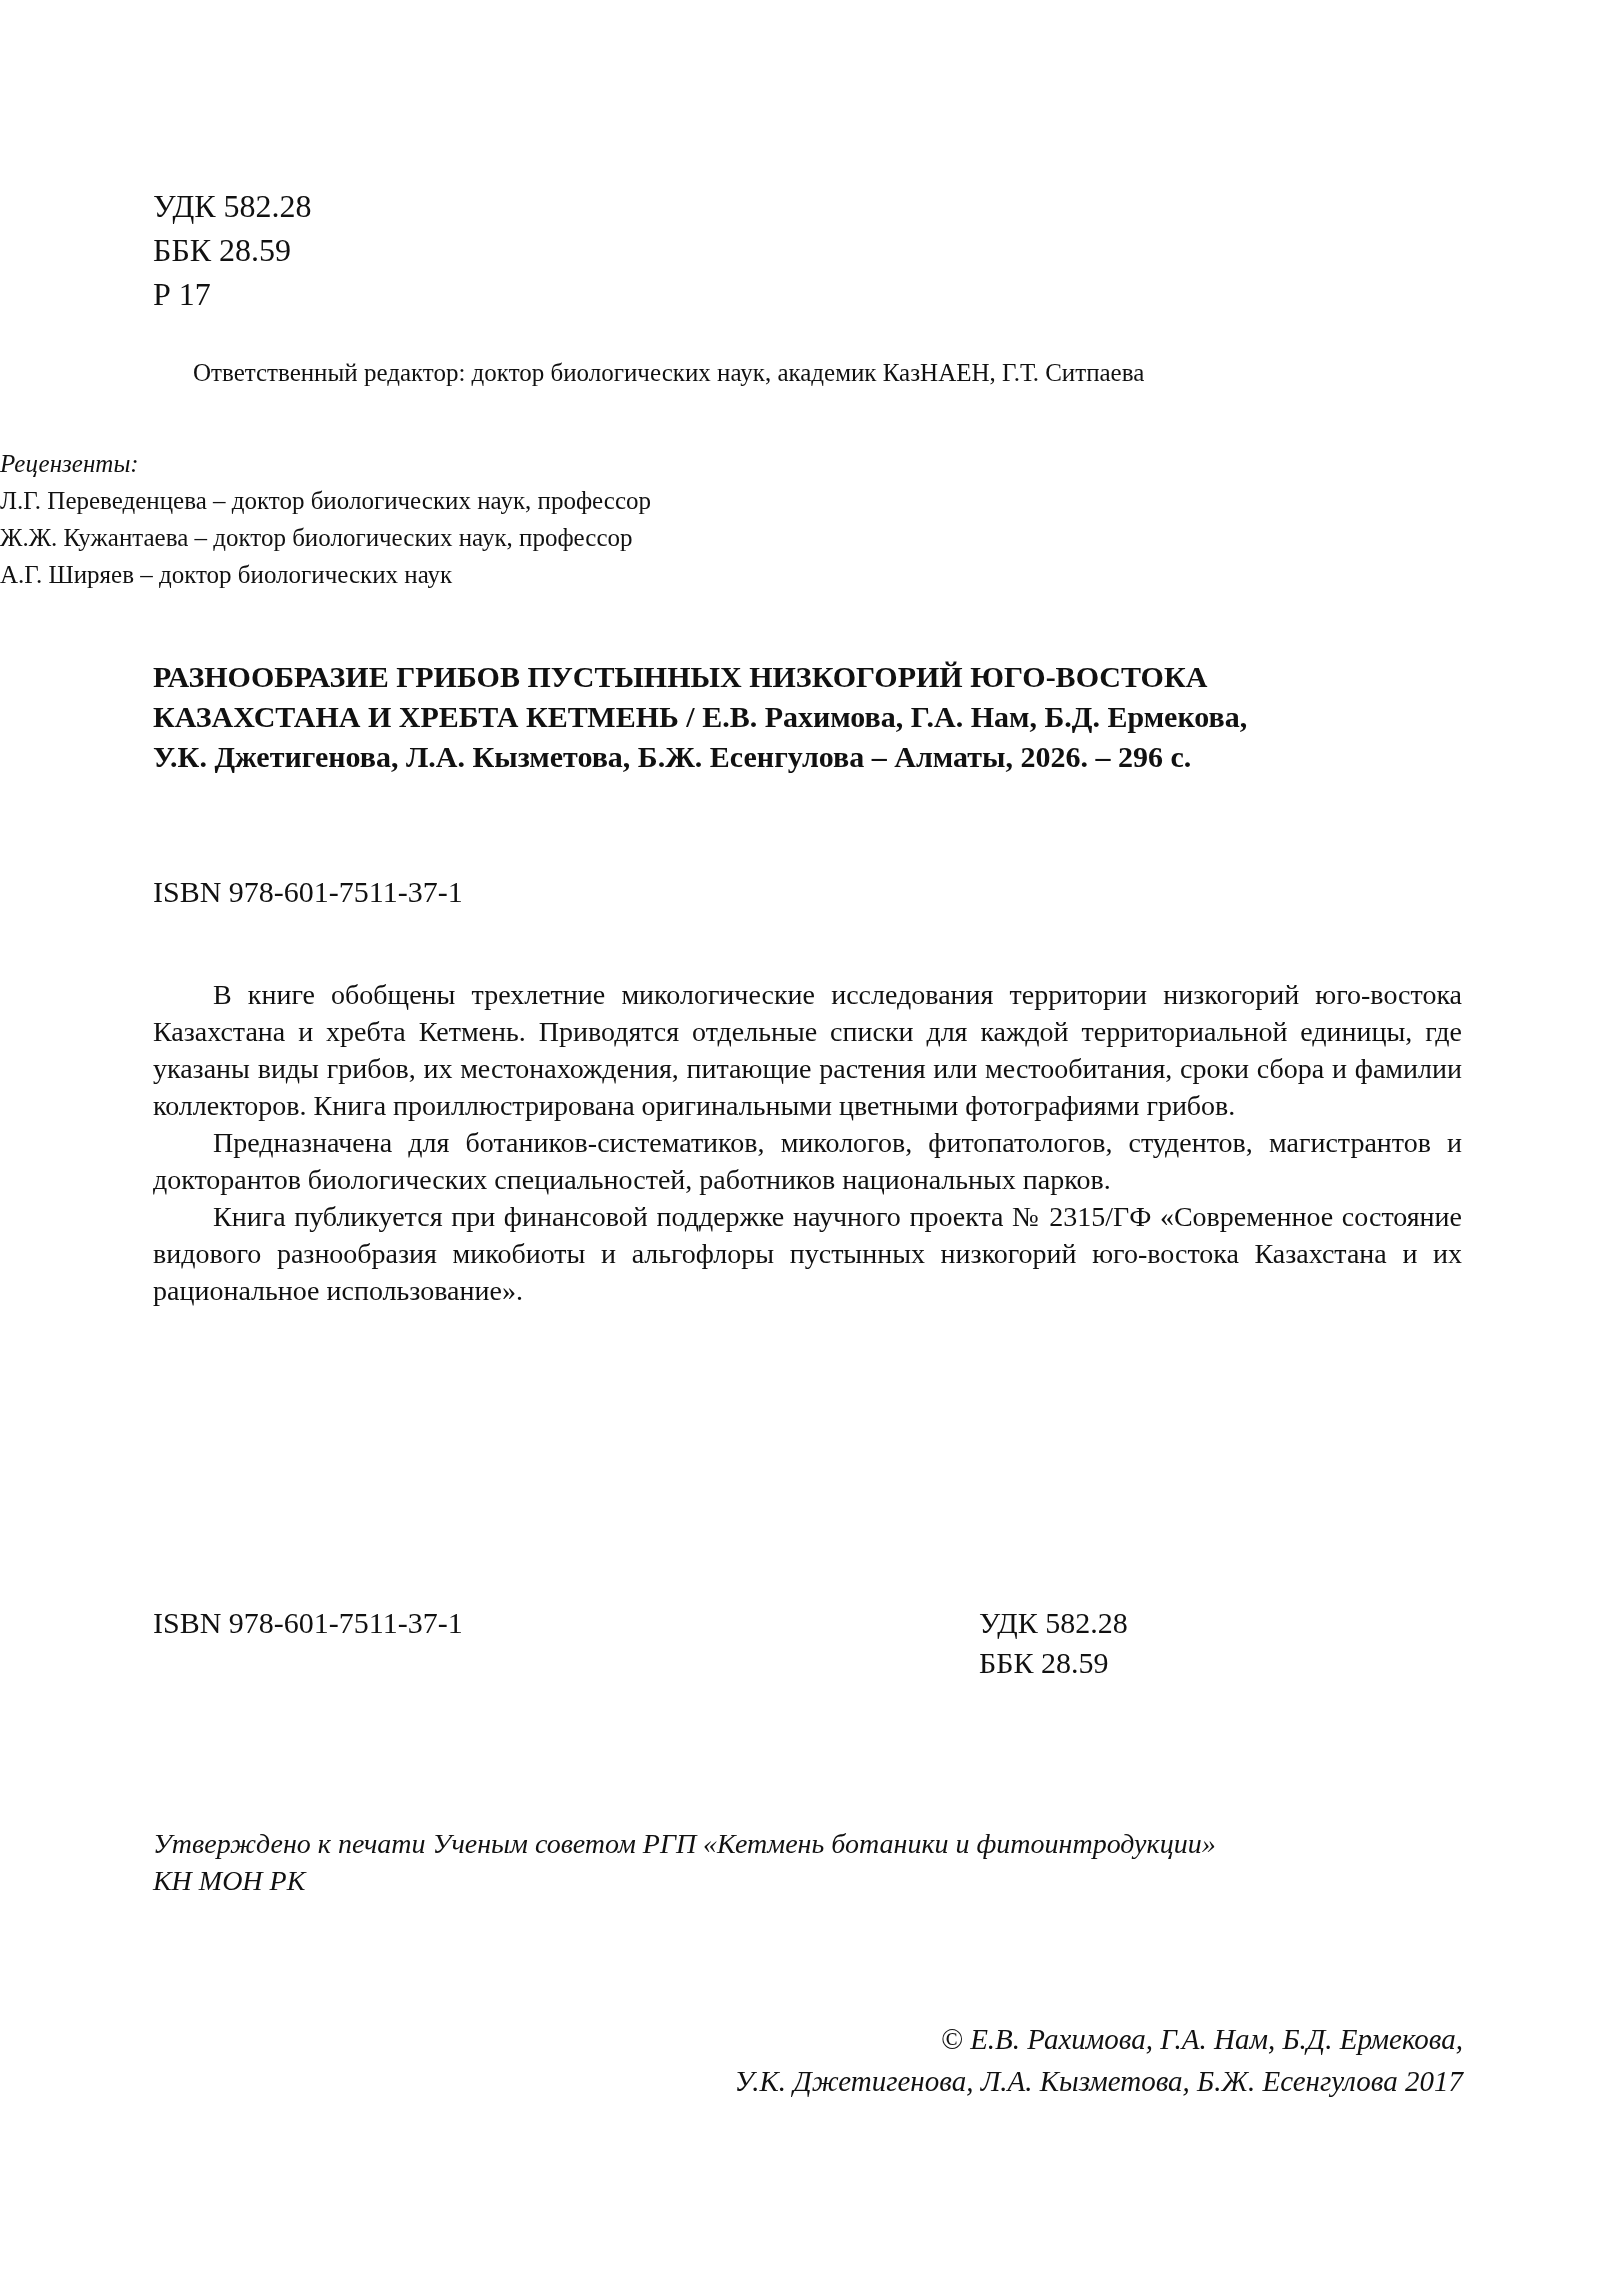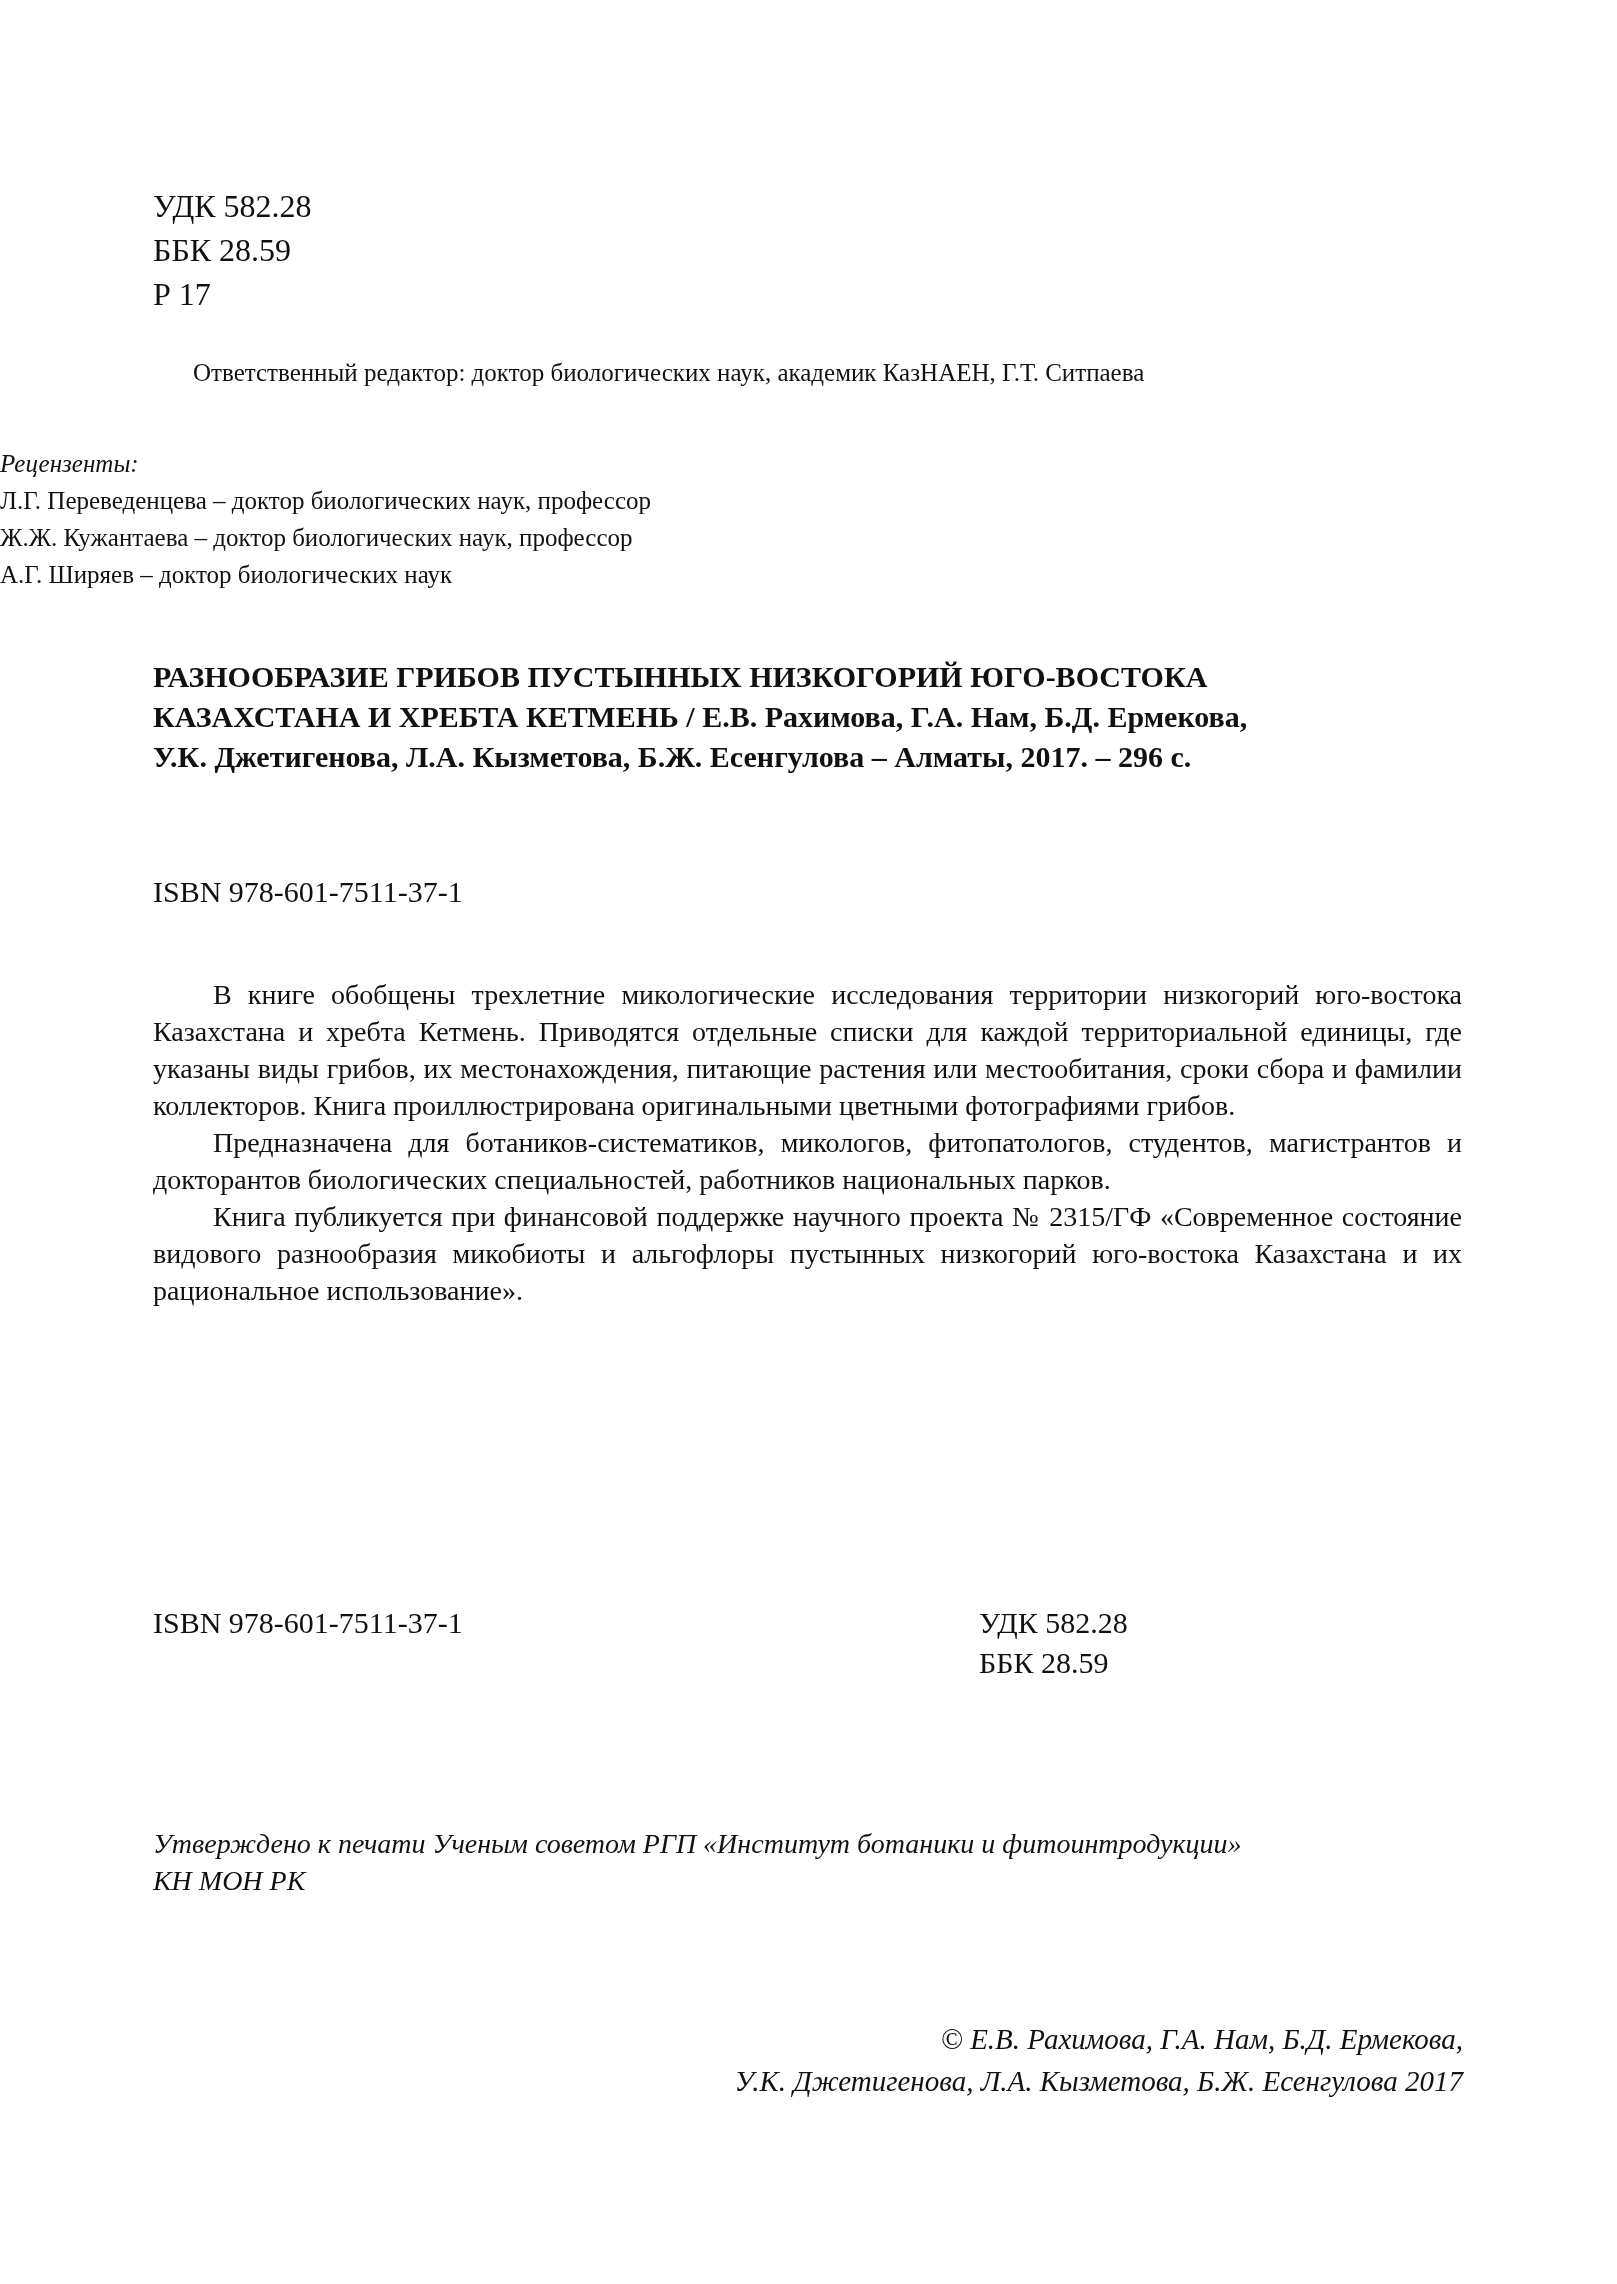--- a/index.html
+++ b/index.html
@@ -113,40 +113,40 @@
 <div class="abs reviewers">
   <div class="title">Рецензенты:</div>
   <div class="row">Л.Г. Переведенцева – доктор биологических наук, профессор</div>
   <div class="row">Ж.Ж. Кужантаева  – доктор биологических наук, профессор</div>
   <div class="row">А.Г. Ширяев  – доктор биологических наук</div>
 </div>
 
 <div class="abs bib">
   <div>РАЗНООБРАЗИЕ ГРИБОВ ПУСТЫННЫХ НИЗКОГОРИЙ ЮГО-ВОСТОКА</div>
   <div>КАЗАХСТАНА И ХРЕБТА КЕТМЕНЬ / Е.В. Рахимова, Г.А. Нам, Б.Д. Ермекова,</div>
-  <div>У.К. Джетигенова, Л.А. Кызметова, Б.Ж. Есенгулова – Алматы, 2017. – 296 с.</div>
+  <div>У.К. Джетигенова, Л.А. Кызметова, Б.Ж. Есенгулова – Алматы, 2026. – 296 с.</div>
 </div>
 
 <div class="abs isbn-top">ISBN 978-601-7511-37-1</div>
 
 <div class="abs abstract">
   <p>В книге обобщены трехлетние микологические исследования территории низкогорий юго-востока Казахстана и хребта Кетмень. Приводятся отдельные списки для каждой территориальной единицы, где указаны виды грибов, их местонахождения, питающие растения или местообитания, сроки сбора и фамилии коллекторов. Книга проиллюстрирована оригинальными цветными фотографиями грибов.</p>
   <p>Предназначена для ботаников-систематиков, микологов, фитопатологов, студентов, магистрантов и докторантов биологических специальностей, работников национальных парков.</p>
   <p>Книга публикуется при финансовой поддержке научного проекта № 2315/ГФ «Современное состояние видового разнообразия микобиоты и альгофлоры пустынных низкогорий юго-востока Казахстана и их рациональное использование».</p>
 </div>
 
 <div class="abs isbn-bottom">ISBN 978-601-7511-37-1</div>
 
 <div class="abs codes-bottom">
   <div>УДК 582.28</div>
   <div>ББК 28.59</div>
 </div>
 
 <div class="abs approved">
-  <div>Утверждено к печати Ученым советом РГП «Институт ботаники и фитоинтродукции»</div>
+  <div>Утверждено к печати Ученым советом РГП «Кетмень ботаники и фитоинтродукции»</div>
   <div>КН МОН РК</div>
 </div>
 
 <div class="abs copyright">
   <div>© Е.В. Рахимова, Г.А. Нам, Б.Д. Ермекова,</div>
   <div>У.К. Джетигенова, Л.А. Кызметова, Б.Ж. Есенгулова 2017</div>
 </div>
 
 
 </body></html>

